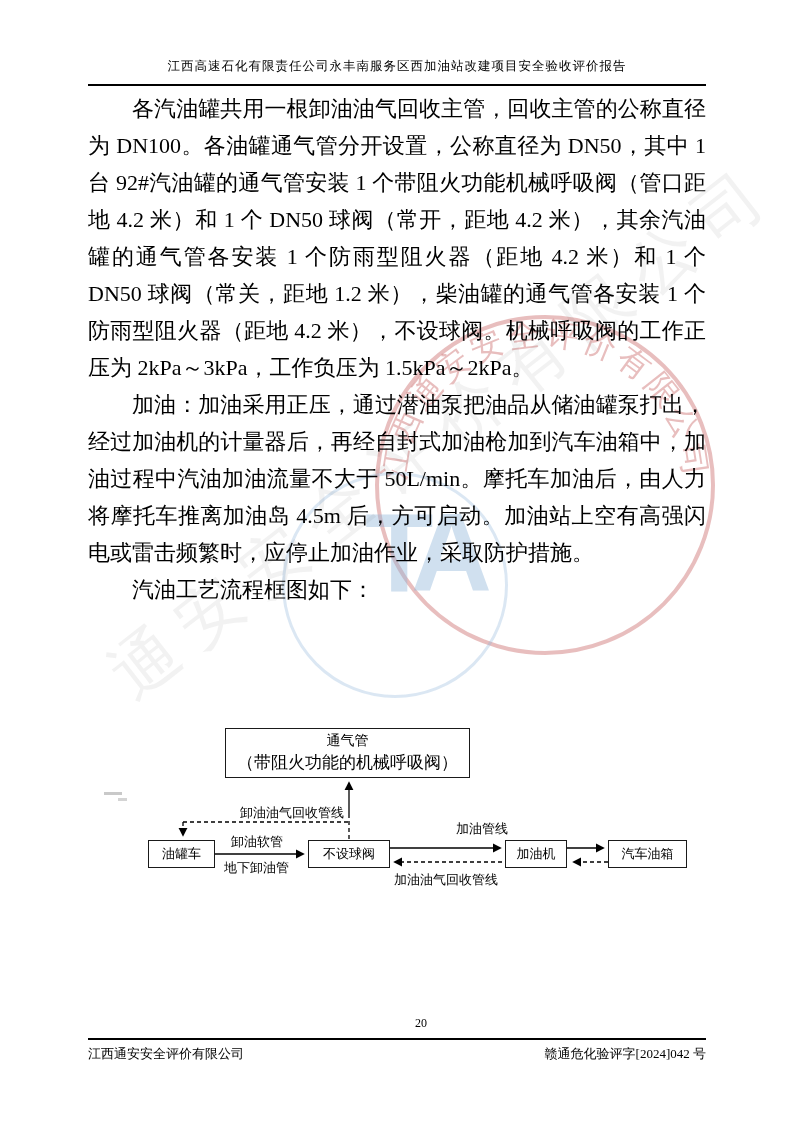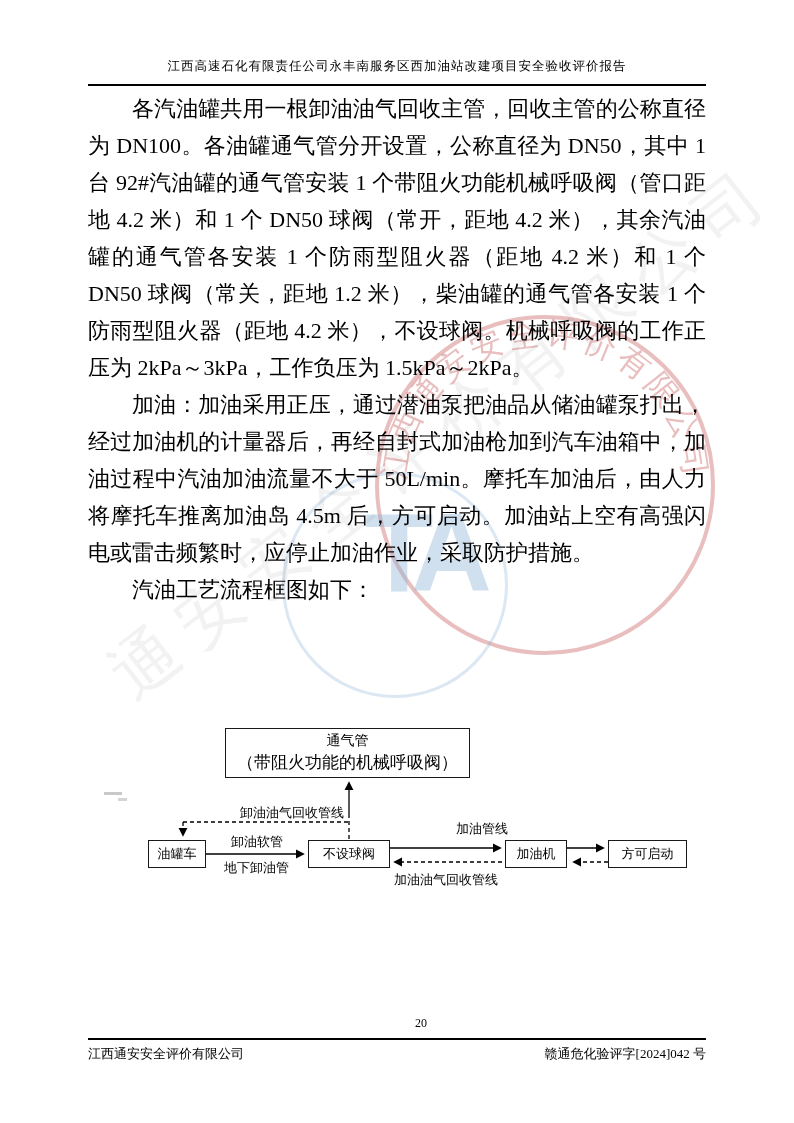--- a/index.html
+++ b/index.html
@@ -51,21 +51,21 @@
   .diagram { position:absolute; top:720px; left:88px; width:618px; height:200px; font-size:13px; }
   .diagram .connectors { position:absolute; left:0; top:0; }
   .dbox {
     position:absolute; border:1.5px solid #1a1a1a; background:#fff;
     display:flex; flex-direction:column; align-items:center; justify-content:center;
     text-align:center; line-height:1.45;
   }
   .vent-box   { left:137px; top:8px;   width:245px; height:50px; }
   .vent-box .l1 { font-size:14px; }
   .vent-box .l2 { font-size:17px; }
-  .tanker-box   { left:60px;  top:120px; width:58px; height:28px; }
+  .tanker-box   { left:60px;  top:120px; width:67px; height:28px; }
   .tank-box     { left:220px; top:120px; width:82px; height:28px; }
   .dispenser-box{ left:417px; top:120px; width:62px; height:28px; }
   .cartank-box  { left:520px; top:120px; width:79px; height:28px; }
   .dlabel { position:absolute; white-space:nowrap; font-size:13px; }
   .lbl-unload-recovery { left:152px; top:84px;  }
   .lbl-unload-hose     { left:143px; top:113px; }
   .lbl-underground     { left:136px; top:139px; }
   .lbl-fuel-line       { left:332px; top:100px;margin-left:36px; }
   .lbl-fuel-vapor      { left:306px; top:151px; }
 
@@ -137,21 +137,21 @@
         <line x1="520" y1="142" x2="486" y2="142" stroke="#000" stroke-width="1.3" stroke-dasharray="4 3" marker-end="url(#arr)"></line>
       </svg>
 
       <div class="dbox vent-box">
         <div class="l1">通气管</div>
         <div class="l2">（带阻火功能的机械呼吸阀）</div>
       </div>
       <div class="dbox tanker-box">油罐车</div>
       <div class="dbox tank-box">不设球阀</div>
       <div class="dbox dispenser-box">加油机</div>
-      <div class="dbox cartank-box">方可启动</div>
+      <div class="dbox cartank-box">汽车油箱</div>
 
       <div class="dlabel lbl-unload-recovery">卸油油气回收管线</div>
       <div class="dlabel lbl-unload-hose">卸油软管</div>
       <div class="dlabel lbl-underground">地下卸油管</div>
       <div class="dlabel lbl-fuel-line">加油管线</div>
       <div class="dlabel lbl-fuel-vapor">加油油气回收管线</div>
     </div>
 
     <div class="page-number">20</div>
     <div class="footer-rule"></div>

